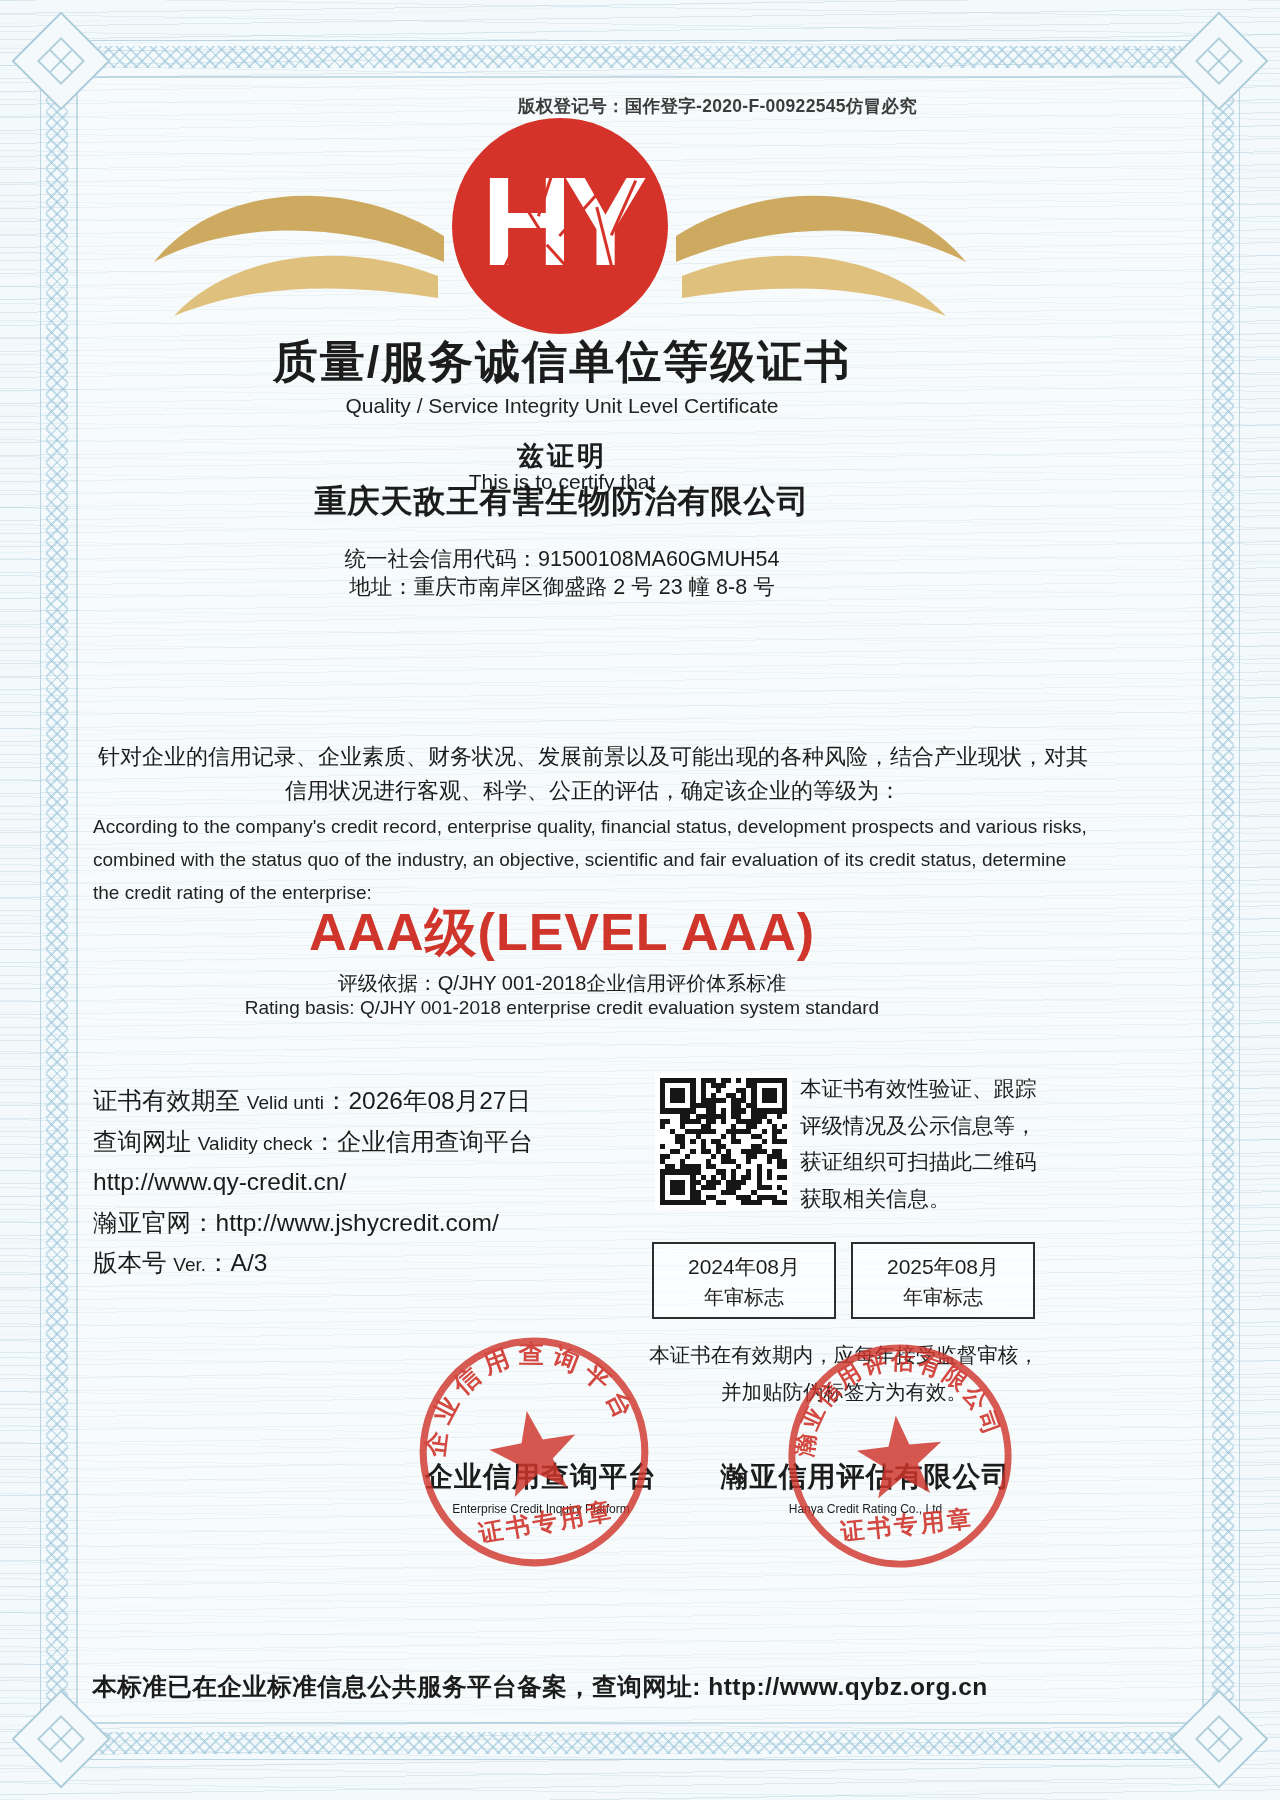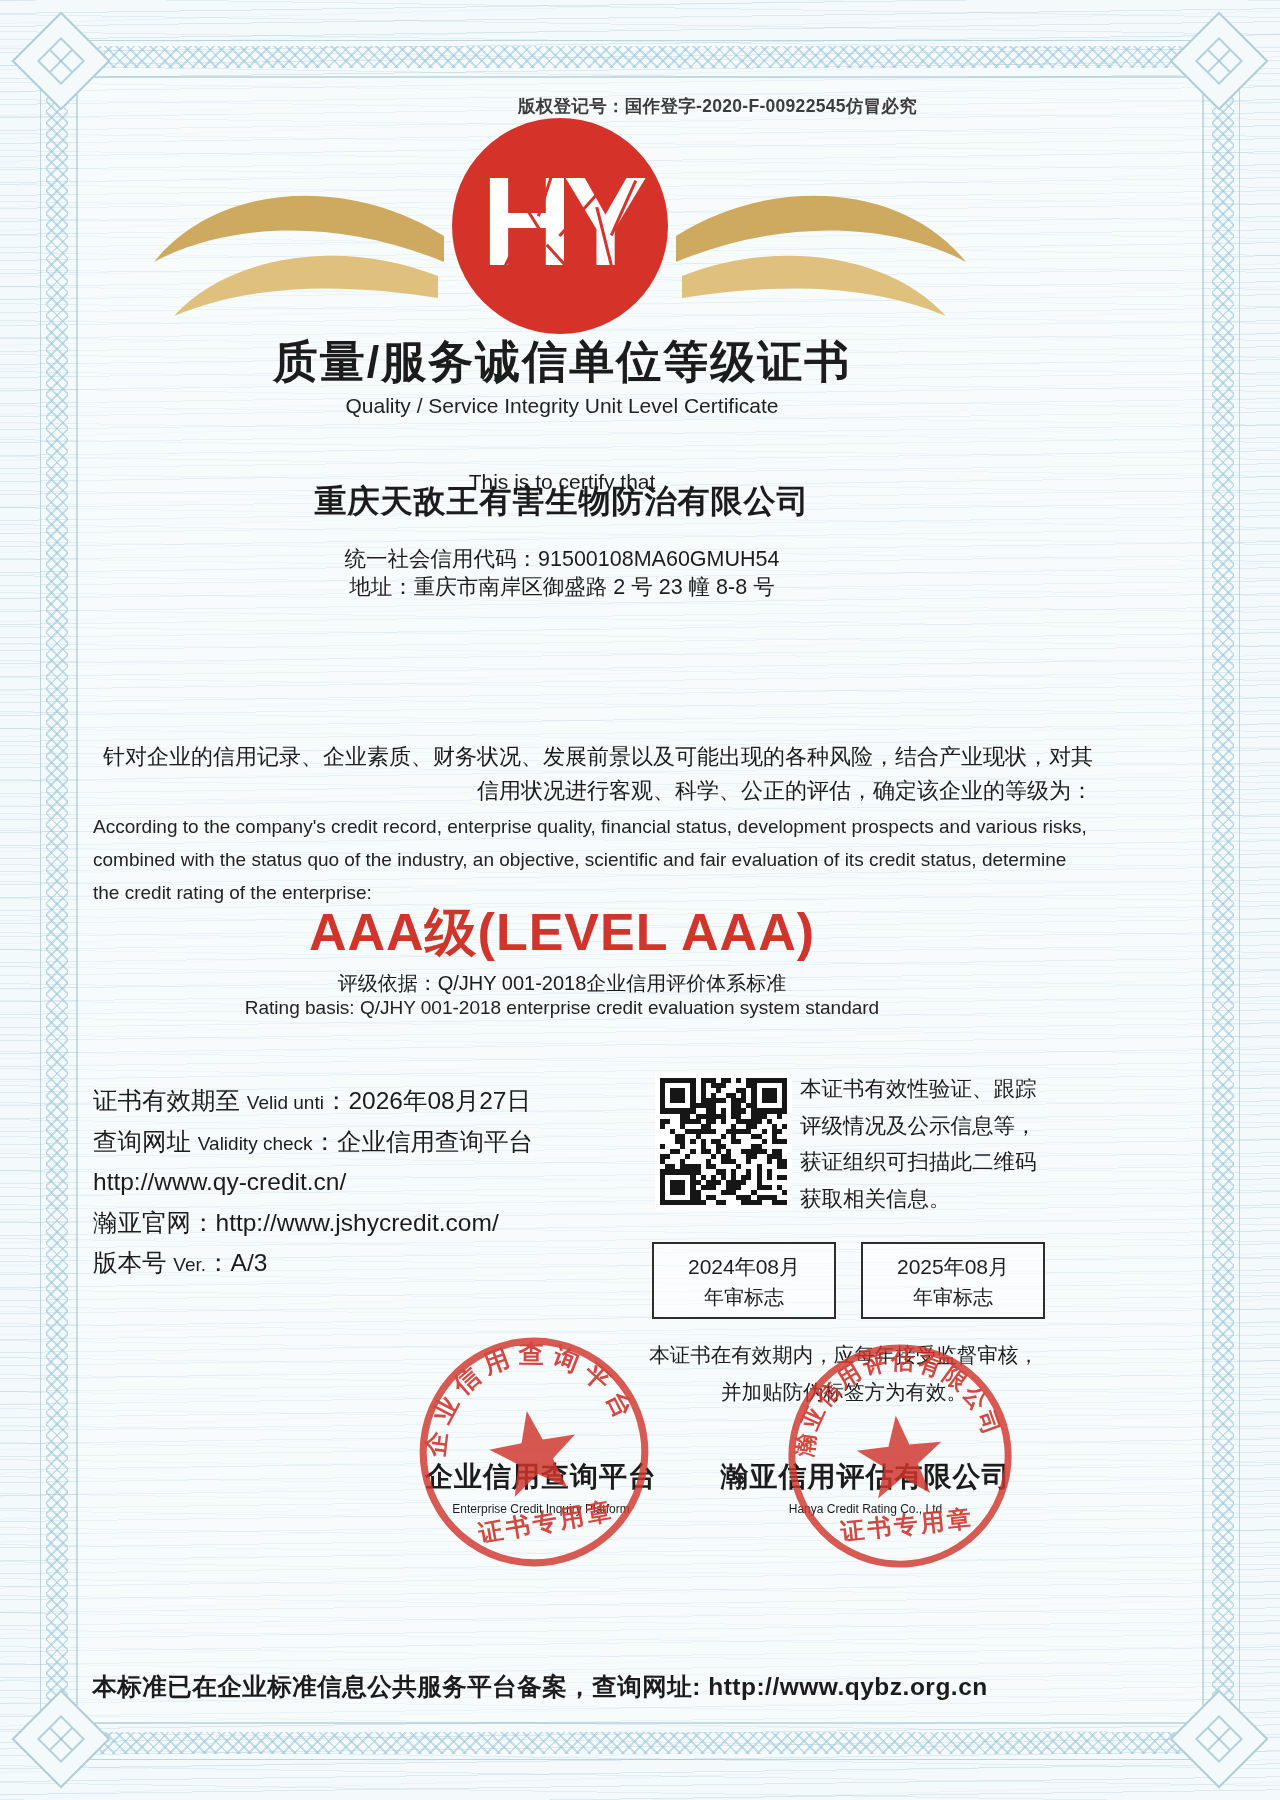--- a/index.html
+++ b/index.html
@@ -58,41 +58,41 @@
   
   .title-zh{top:332px;font-size:45px;font-weight:700;letter-spacing:2px;}
   .title-en{top:394px;font-size:21px;font-weight:500;color:#222;}
   .certify-zh{top:438px;font-size:27px;font-weight:600;letter-spacing:3px;}
   .certify-en{top:470px;font-size:21px;font-weight:500;}
   .company{top:480px;font-size:32px;font-weight:800;letter-spacing:1px;font-family:Liberation Serif, serif;}
   .credit-code{top:544px;font-size:21.5px;font-weight:500;}
   .address{top:572px;font-size:21.5px;font-weight:500;}
 
   
-  .para-zh{position:absolute;left:93px;top:740px;width:1000px;font-size:22px;line-height:34px;font-weight:500;text-align:right;}
+  .para-zh{position:absolute;left:93px;top:740px;width:1000px;font-size:22px;line-height:34px;font-weight:500;text-align:center;}
   .para-en{position:absolute;left:93px;top:810px;width:1005px;font-size:19px;line-height:33px;font-weight:400;color:#222;text-align:left;}
   .rating{top:898px;font-size:52px;font-weight:800;color:#d0352c;letter-spacing:1px;}
   .basis-zh{top:970px;font-size:20px;font-weight:500;}
   .basis-en{top:997px;font-size:19px;font-weight:400;color:#222;}
 
   
   .details{position:absolute;left:93px;top:1082px;width:560px;}
   .d-row{line-height:37.5px;white-space:nowrap;}
   .d-zh{font-size:24.5px;font-weight:500;}
   .d-en{font-size:19px;font-weight:400;}
   .d-sep{font-size:24.5px;font-weight:500;}
   .d-val{font-size:24.5px;font-weight:500;}
 
   
   .qr-code{position:absolute;left:655px;top:1073px;width:137px;height:137px;background:#fff;
     display:grid;grid-template-columns:repeat(25,1fr);grid-auto-rows:1fr;padding:5px;}
   .qm{background:#161616;}
   .qr-note{position:absolute;left:800px;top:1071px;width:250px;font-size:21.5px;line-height:36.5px;font-weight:500;text-align:left;}
 
-  .review-boxes{position:absolute;left:652px;top:1242px;display:flex;gap:25px;}
+  .review-boxes{position:absolute;left:652px;top:1242px;display:flex;gap:15px;}
   .review-box{width:184px;height:77px;border:2.5px solid #2e2e2e;background:rgba(255,255,255,.55);text-align:center;padding-top:8px;}
   .rb-month{font-size:21px;font-weight:500;line-height:30px;}
   .rb-label{font-size:20px;font-weight:500;line-height:30px;}
   .review-note{position:absolute;left:638px;top:1336px;width:412px;text-align:center;font-size:20.5px;line-height:37px;font-weight:500;}
 
   
   .org-text{position:absolute;text-align:center;z-index:2;}
   .org-left{left:396px;top:1460px;width:290px;}
   .org-right{left:713px;top:1460px;width:305px;}
   .org-zh{font-size:28px;font-weight:700;line-height:34px;letter-spacing:1px;}
@@ -148,20 +148,21 @@
     <div class="crack k2"></div>
     <div class="crack k3"></div>
     <div class="crack k4"></div>
     <div class="crack k5"></div>
     <div class="crack k6"></div>
     <div class="crack k7"></div>
   </div>
 
   <div class="center-col title-zh">质量/服务诚信单位等级证书</div>
   <div class="center-col title-en">Quality / Service Integrity Unit Level Certificate</div>
+  <div class="center-col certify-zh">兹证明</div>
   <div class="center-col certify-en">This is to certify that</div>
   <div class="center-col company">重庆天敌王有害生物防治有限公司</div>
   <div class="center-col credit-code">统一社会信用代码：91500108MA60GMUH54</div>
   <div class="center-col address">地址：重庆市南岸区御盛路 2 号 23 幢 8-8 号</div>
 
   <div class="para-zh">针对企业的信用记录、企业素质、财务状况、发展前景以及可能出现的各种风险，结合产业现状，对其信用状况进行客观、科学、公正的评估，确定该企业的等级为：</div>
   <div class="para-en">According to the company's credit record, enterprise quality, financial status, development prospects and various risks, combined with the status quo of the industry, an objective, scientific and fair evaluation of its credit status, determine the credit rating of the enterprise:</div>
   <div class="center-col rating">AAA级(LEVEL AAA)</div>
   <div class="center-col basis-zh">评级依据：Q/JHY 001-2018企业信用评价体系标准</div>
   <div class="center-col basis-en">Rating basis: Q/JHY 001-2018 enterprise credit evaluation system standard</div>

